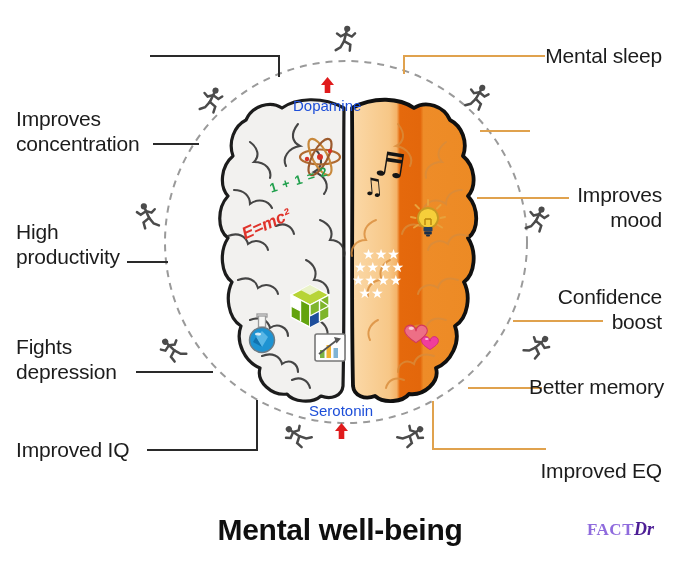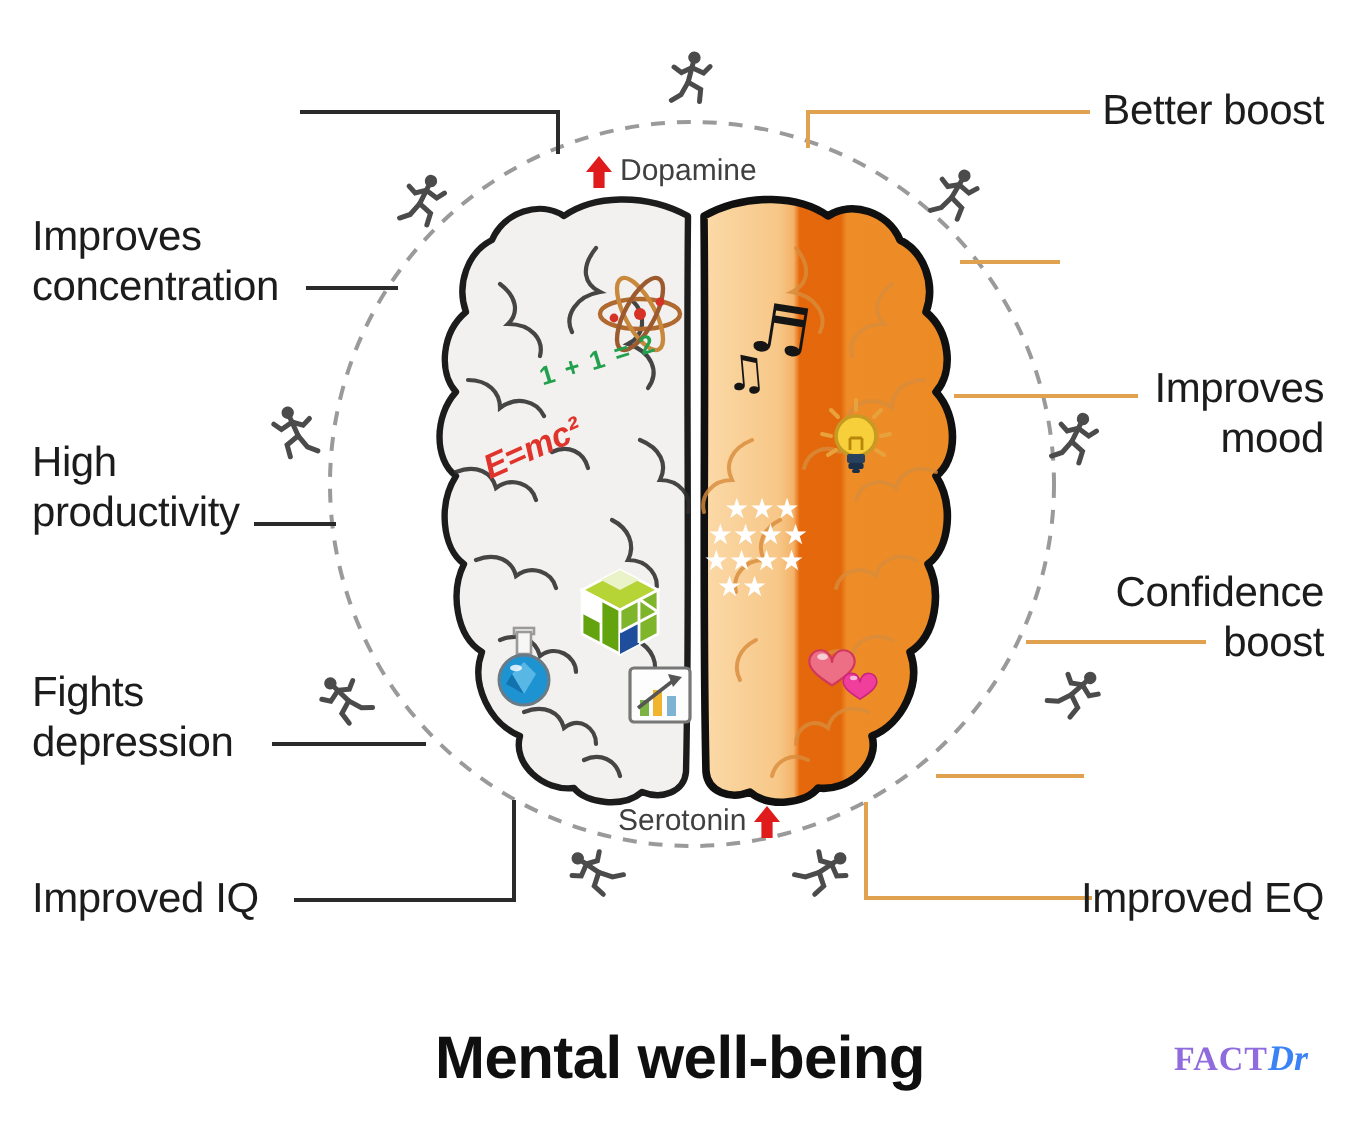--- a/index.html
+++ b/index.html
@@ -16,41 +16,41 @@
   .nowrap{white-space:nowrap;}
   .conn{position:absolute;z-index:2;}
   .conn.l{border-color:#2a2a2a;}
   .conn.o{border-color:#e0a24e;}
   .bt{border-top:2px solid;}
   .bb{border-bottom:2px solid;}
   .br{border-right:2px solid;}
   .bl{border-left:2px solid;}
   .nt{
     position:absolute;z-index:4;display:flex;align-items:center;gap:4px;
-    font-size:15px;color:#404040;
+    font-size:15px;color:#1d4ed8;flex-direction:column;
   }
   .eq{position:absolute;z-index:4;font-weight:bold;}
   .eq-math{
     left:270px;top:181px;color:#21a04d;font-size:13px;letter-spacing:1px;
     transform:rotate(-17deg);transform-origin:left center;
   }
   .eq-emc{
     left:243px;top:225px;color:#e0332b;font-size:17px;font-style:italic;
     transform:rotate(-24deg);transform-origin:left center;
   }
   .title{
     position:absolute;left:0;top:513px;width:680px;text-align:center;z-index:3;
     font-size:30px;font-weight:bold;color:#0f0f0f;letter-spacing:-0.3px;
   }
   .brand{
     position:absolute;right:26px;top:519px;z-index:3;
     font-family:"Liberation Serif","DejaVu Serif",serif;font-size:17px;white-space:nowrap;
   }
   .brand .p1{color:#8f6bdd;font-weight:bold;letter-spacing:0.5px;margin-left:28px;}
-  .brand .p2{color:#3b82f6;font-style:italic;font-weight:bold;font-size:18px;}
+  .brand .p2{color:#4c1d95;font-style:italic;font-weight:bold;font-size:18px;}
 </style>
 </head>
 <body>
 
 <div class="stage">
 
   <svg class="art" width="680" height="567" viewBox="0 0 680 567">
     <defs>
       <linearGradient id="rg" x1="0" y1="0" x2="1" y2="0">
         <stop offset="0" stop-color="#FBD9A8"></stop>
@@ -226,24 +226,25 @@
   <div class="conn o bt" style="left:477px;top:197px;width:92px"></div>
   <div class="conn o bt" style="left:513px;top:320px;width:90px"></div>
   <div class="conn o bt" style="left:468px;top:387px;width:74px"></div>
   <div class="conn o bb bl" style="left:432px;top:401px;width:112px;height:47px"></div>
 
   <div class="lbl" style="left:16px;top:106px;width:140px">Improves concentration</div>
   <div class="lbl" style="left:16px;top:219px;width:120px">High productivity</div>
   <div class="lbl nowrap" style="left:16px;top:437px;width:140px">Improved IQ</div>
   <div class="lbl" style="left:16px;top:334px;width:120px">Fights depression</div>
 
-  <div class="lbl right nowrap" style="right:18px;top:43px;width:130px">Better boost</div>
+  <div class="lbl right nowrap" style="right:18px;top:43px;width:130px">Mental sleep</div>
   <div class="lbl right" style="right:18px;top:182px;width:100px">Improves mood</div>
   <div class="lbl right" style="right:18px;top:284px;width:120px">Confidence boost</div>
-  <div class="lbl right nowrap" style="right:18px;top:437px;width:130px">Improved EQ</div>
+  <div class="lbl right nowrap" style="right:16px;top:374px;width:150px">Better memory</div>
+  <div class="lbl right nowrap" style="right:18px;top:458px;width:130px">Improved EQ</div>
 
   <div class="nt" style="left:293px;top:77px">
     <span style="display:inline-flex">
       <svg width="13" height="16" viewBox="0 0 13 16">
           <path d="M6.5 0 L13 8 H9.3 V16 H3.7 V8 H0 Z" fill="#e01b1c"></path>
         </svg>
     </span>
     <span>Dopamine</span>
   </div>
   <div class="nt" style="left:309px;top:402px">

